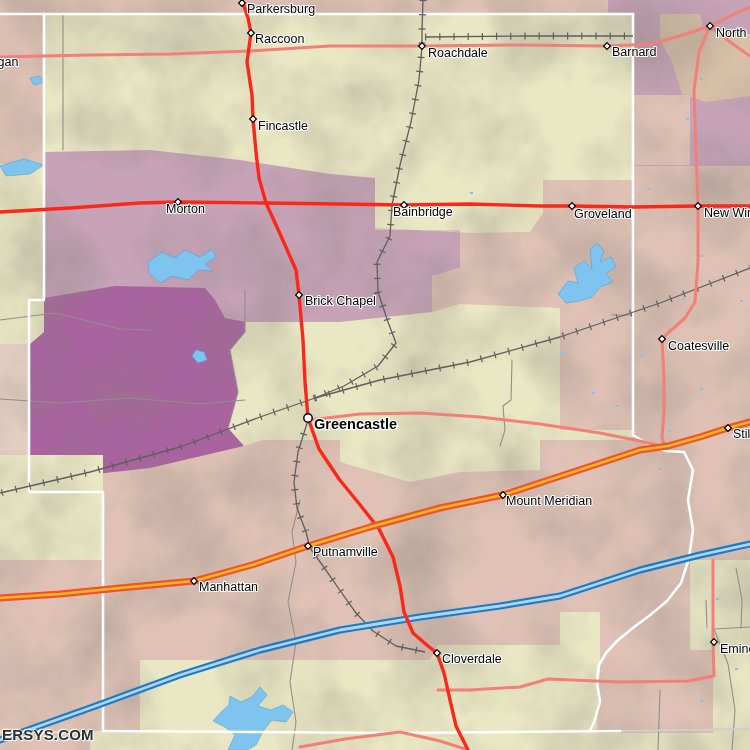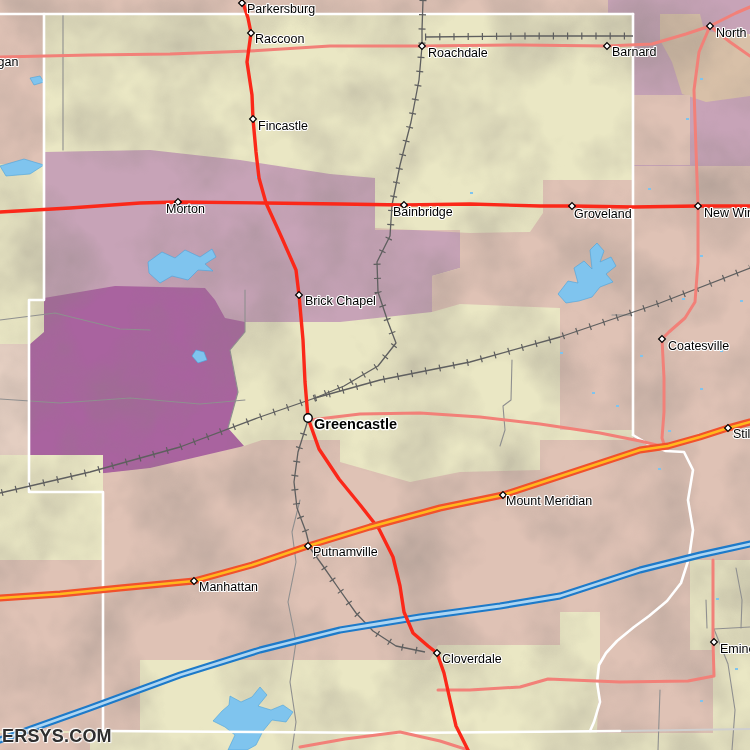--- a/index.html
+++ b/index.html
@@ -3,21 +3,21 @@
 <meta charset="utf-8">
 <style>
   html,body{margin:0;padding:0;background:#fff;}
   #map-root{
     position:relative;width:750px;height:750px;overflow:hidden;
     font-family:"Liberation Sans",sans-serif;background:#eae7c4;
   }
   #map-svg{position:absolute;left:0;top:0;}
   #watermark{
     position:absolute;left:2px;top:726px;z-index:40;
-    font-size:18px;font-weight:600;color:#2e2e2e;letter-spacing:.2px;
+    font-size:15px;font-weight:600;color:#2e2e2e;letter-spacing:.2px;
     text-shadow:0 0 2px #fff,0 0 2px #fff,1px 1px 1px #fff,-1px -1px 1px #fff;
   }
 </style>
 </head>
 <body>
 
 <div id="map-root">
   <svg id="map-svg" width="750" height="750" viewBox="0 0 750 750">
     <defs>
       <filter id="terrain" x="0" y="0" width="100%" height="100%">

